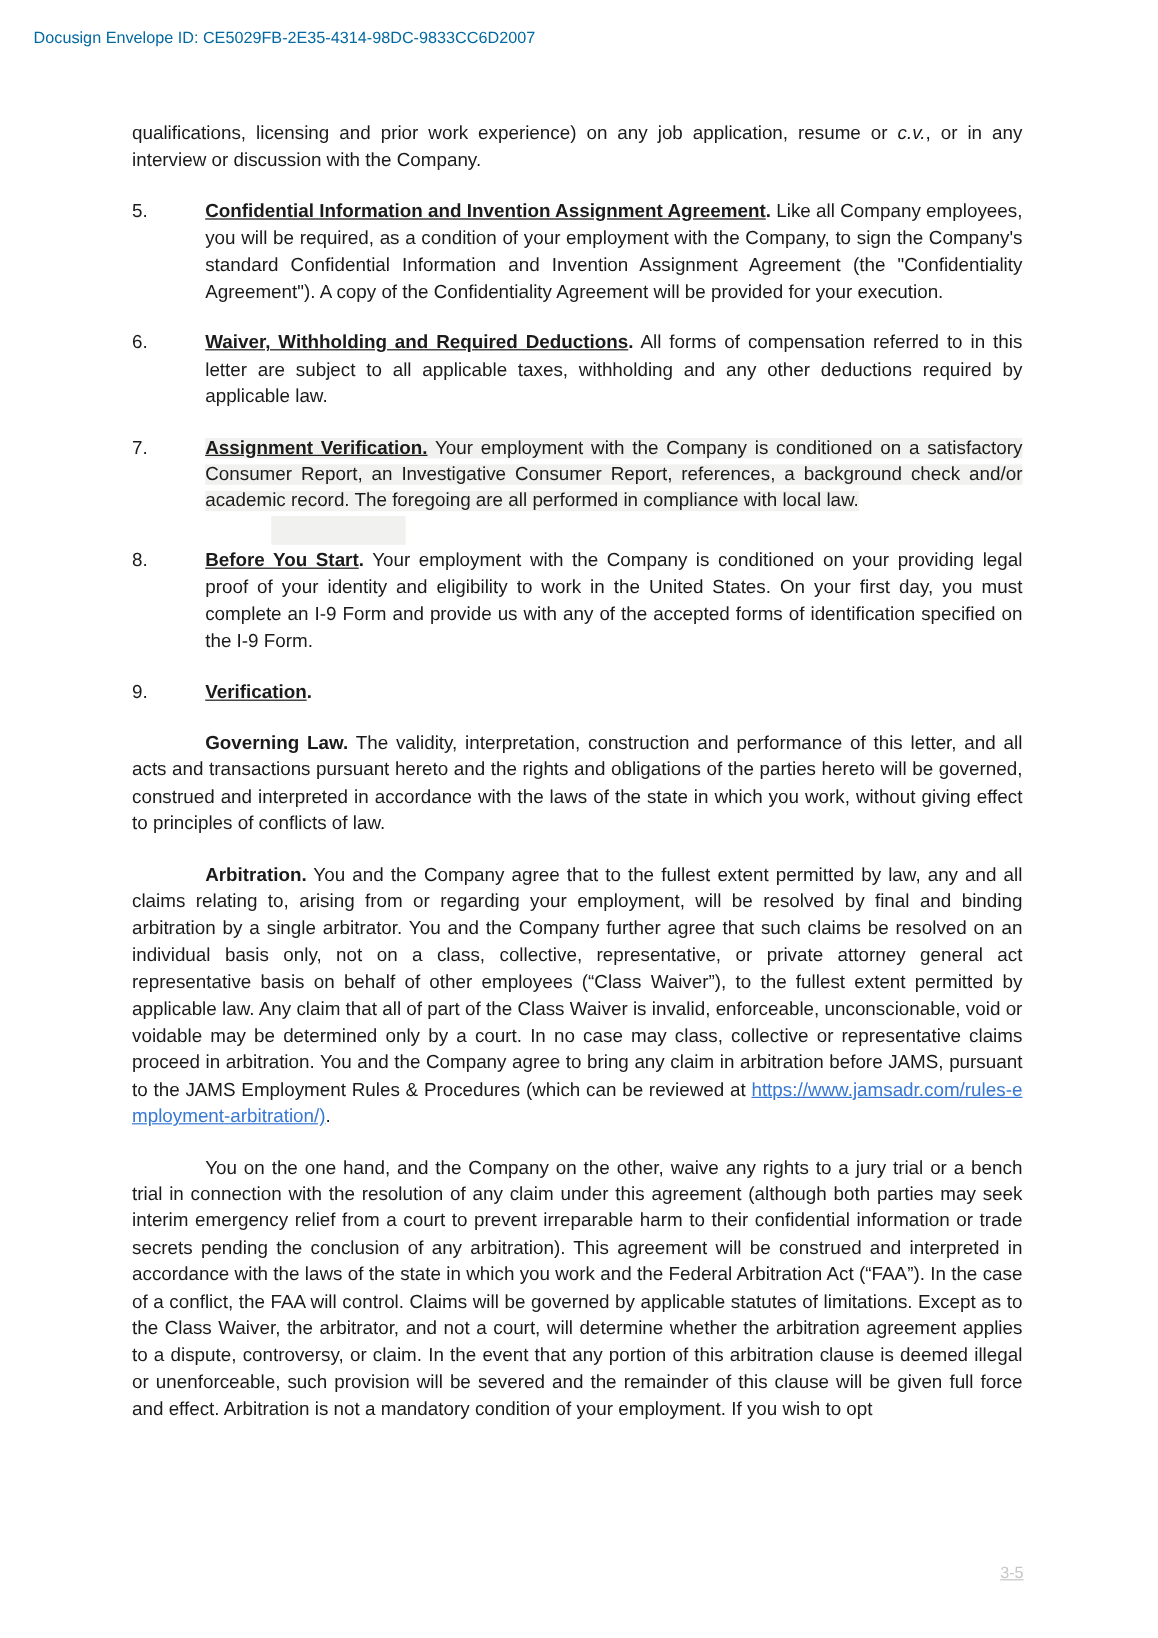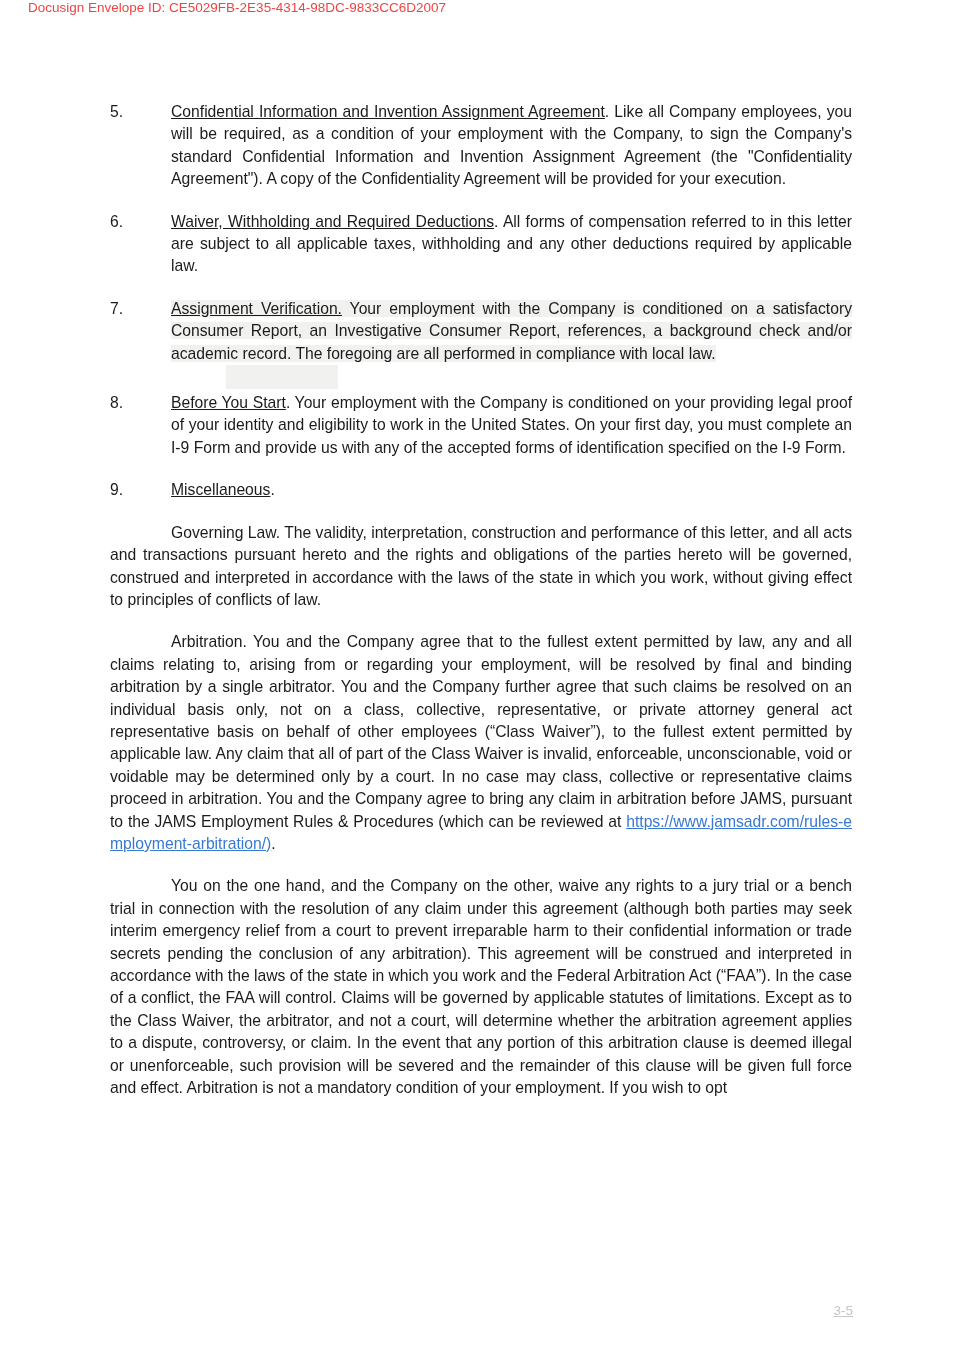--- a/index.html
+++ b/index.html
@@ -12,24 +12,24 @@
     width: 965px;
     height: 1365px;
     background: #ffffff;
     overflow: hidden;
     font-family: "Liberation Sans", "DejaVu Sans", sans-serif;
     color: #1b1b1b;
   }
   .doc-header {
     position: absolute;
     left: 28px;
-    top: 0;
+    top: 24px;
     font-size: 13.5px;
     line-height: 16px;
-    color: #ef4444;
+    color: #0369a1;
     white-space: nowrap;
   }
   .content {
     position: absolute;
     left: 110px;
     top: 101px;
     width: 742px;
     font-size: 15.7px;
     line-height: 22.4px;
     text-align: justify;
@@ -56,21 +56,21 @@
   }
   .hl {
     background-color: #f1f1ef;
   }
   .hl-block {
     width: 112px;
     height: 24px;
     margin-left: 55px;
     background-color: #f1f1ef;
   }
-  strong { font-weight: normal; margin-top: 43px; }
+  strong { font-weight: bold; margin-top: 43px; }
   u { text-decoration: underline; }
   em { font-style: italic; }
   a.doc-link {
     color: #3778d4;
     text-decoration: underline;
     cursor: pointer;
     word-break: break-all;
   }
   .page-number {
     position: absolute;
@@ -83,20 +83,21 @@
 </style>
 </head>
 <body>
 
 <div class="page">
 
   <div class="doc-header">Docusign Envelope ID: CE5029FB-2E35-4314-98DC-9833CC6D2007</div>
 
   <div class="content">
 
+    <p class="para"><span>qualifications, licensing and prior work experience) on any job application, resume or </span><em>c.v.</em><span>, or in any interview or discussion with the Company.</span></p>
 
     <div class="item">
       <span class="num">5.</span>
       <span><strong><u>Confidential Information and Invention Assignment Agreement</u><span>.</span></strong><span>  Like all Company employees, you will be required, as a condition of your employment with the Company, to sign the Company's standard Confidential Information and Invention Assignment Agreement (the "Confidentiality Agreement"). A copy of the Confidentiality Agreement will be provided for your execution.</span></span>
     </div>
 
     <div class="item">
       <span class="num">6.</span>
       <span><strong><u>Waiver, Withholding and Required Deductions</u><span>.</span></strong><span>  All forms of compensation referred to in this letter are subject to all applicable taxes, withholding and any other deductions required by applicable law.</span></span>
     </div>
@@ -107,21 +108,21 @@
       <div class="hl-block"></div>
     </div>
 
     <div class="item">
       <span class="num">8.</span>
       <span><strong><u>Before You Start</u><span>.</span></strong><span>  Your employment with the Company is conditioned on your providing legal proof of your identity and eligibility to work in the United States.  On your first day, you must complete an I-9 Form and provide us with any of the accepted forms of identification specified on the I-9 Form.</span></span>
     </div>
 
     <div class="item">
       <span class="num">9.</span>
-      <span><strong><u>Miscellaneous</u><span>.</span></strong></span>
+      <span><strong><u>Verification</u><span>.</span></strong></span>
     </div>
 
     <p class="para indented"><strong>Governing Law.</strong><span>  The validity, interpretation, construction and performance of this letter, and all acts and transactions pursuant hereto and the rights and obligations of the parties hereto will be governed, construed and interpreted in accordance with the laws of the state in which you work, without giving effect to principles of conflicts of law.</span></p>
 
     <p class="para indented"><strong>Arbitration.</strong><span>  You and the Company agree that to the fullest extent permitted by law, any and all claims relating to, arising from or regarding your employment, will be resolved by final and binding arbitration by a single arbitrator. You and the Company further agree that such claims be resolved on an individual basis only, not on a class, collective, representative, or private attorney general act representative basis on behalf of other employees (“Class Waiver”), to the fullest extent permitted by applicable law.  Any claim that all of part of the Class Waiver is invalid, enforceable, unconscionable, void or voidable may be determined only by a court. In no case may class, collective or representative claims proceed in arbitration.  You and the Company agree to bring any claim in arbitration before JAMS, pursuant to the JAMS Employment Rules &amp; Procedures (which can be reviewed at </span><a class="doc-link" href="#">https://www.jamsadr.com/rules-employment-arbitration/)</a><span>.</span></p>
 
     <p class="para indented">You on the one hand, and the Company on the other, waive any rights to a jury trial or a bench trial in connection with the resolution of any claim under this agreement (although both parties may seek interim emergency relief from a court to prevent irreparable harm to their confidential information or trade secrets pending the conclusion of any arbitration).  This agreement will be construed and interpreted in accordance with the laws of the state in which you work and the Federal Arbitration Act (“FAA”).  In the case of a conflict, the FAA will control. Claims will be governed by applicable statutes of limitations.  Except as to the Class Waiver, the arbitrator, and not a court, will determine whether the arbitration agreement applies to a dispute, controversy, or claim.  In the event that any portion of this arbitration clause is deemed illegal or unenforceable, such provision will be severed and the remainder of this clause will be given full force and effect.  Arbitration is not a mandatory condition of your employment. If you wish to opt</p>
 
   </div>
 

